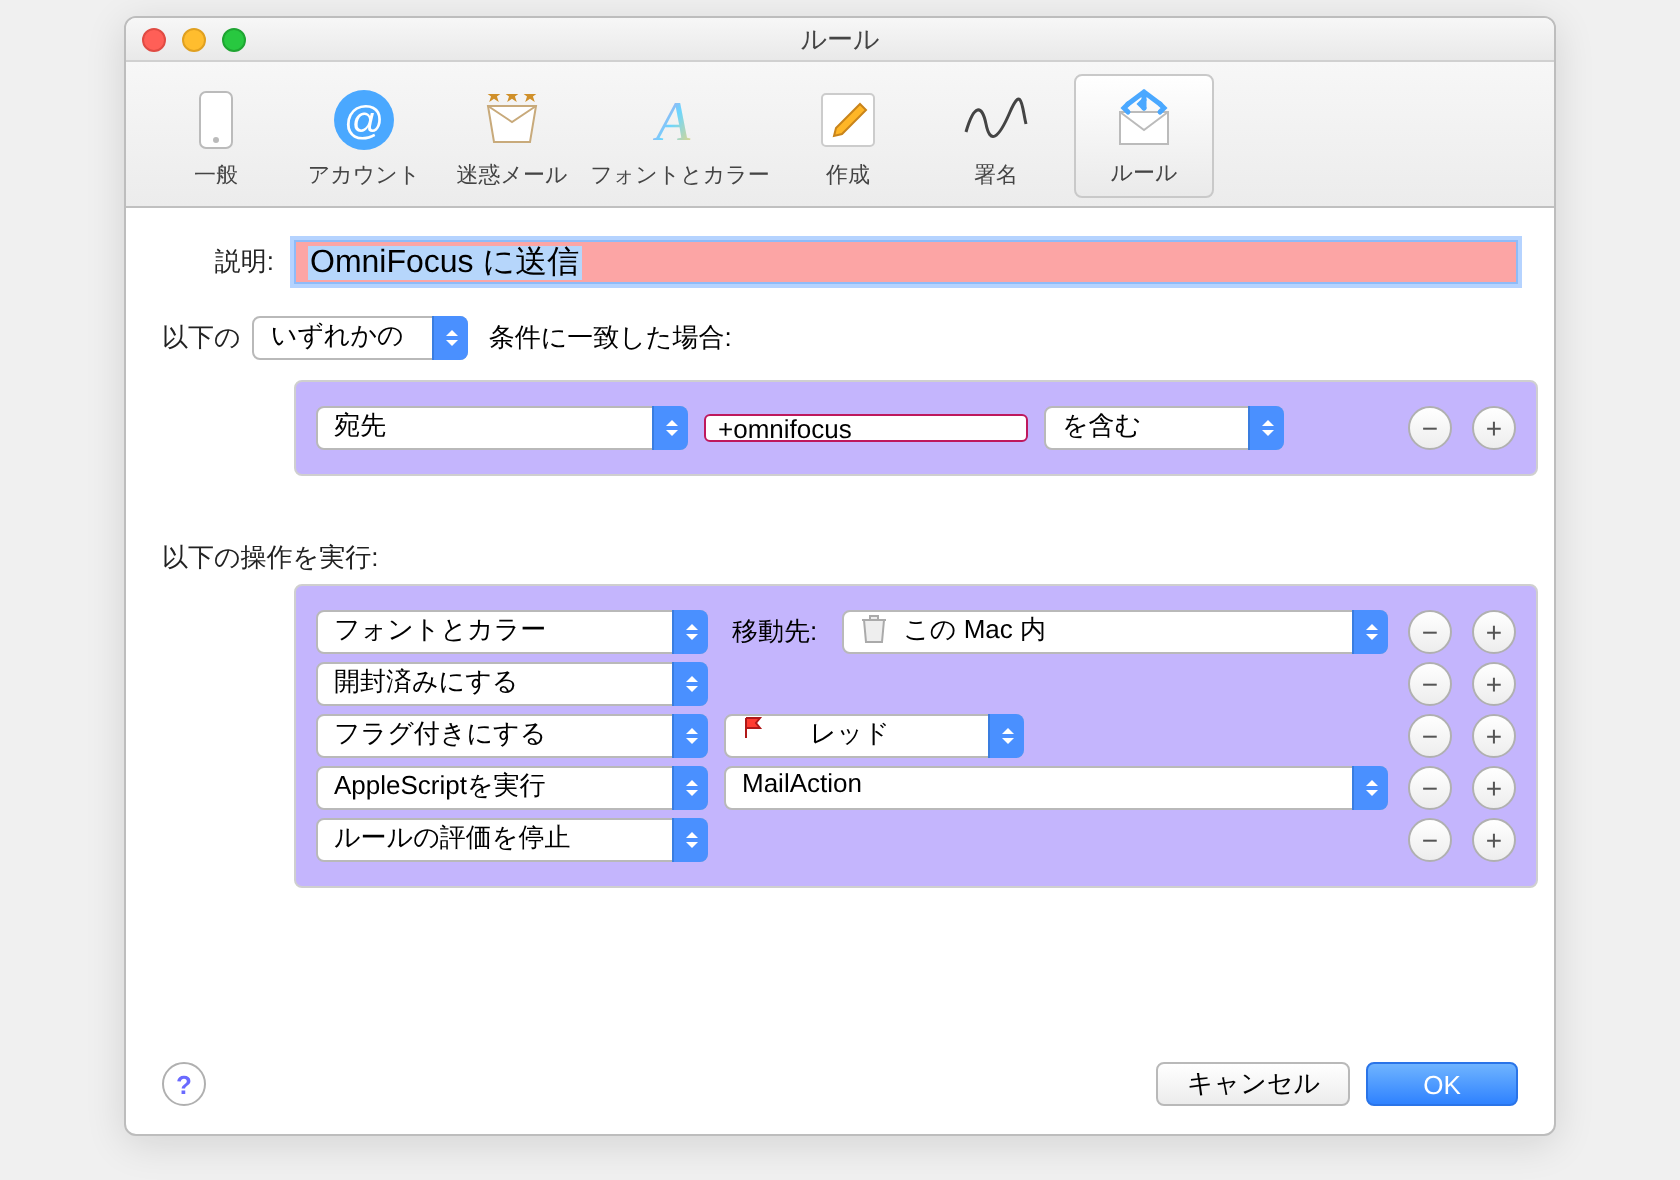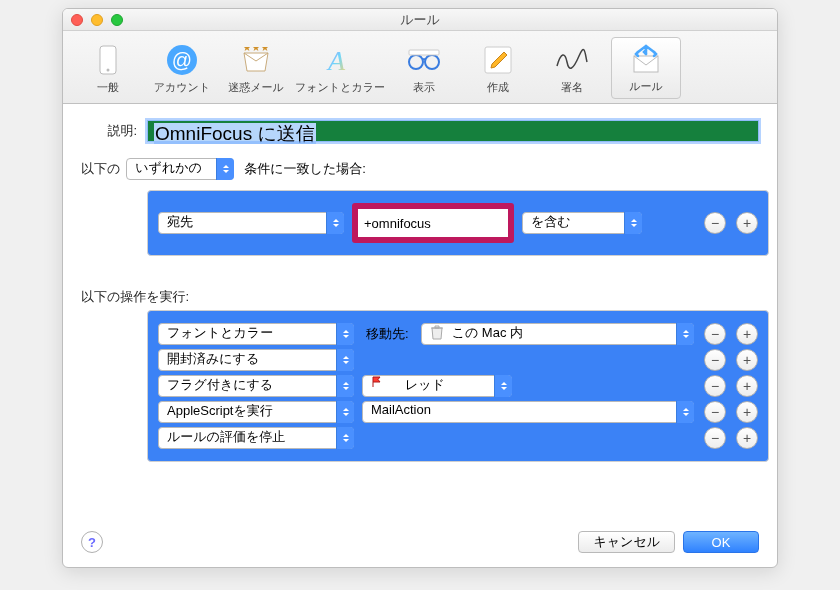--- a/index.html
+++ b/index.html
@@ -12,30 +12,30 @@
   .tl-min   { background: #ffbd2e; border:1px solid #e0a020; }
   .tl-zoom  { background: #28c840; border:1px solid #1fa532; }
   .toolbar { display:flex; align-items:flex-end; padding:6px 10px 4px; gap:4px; background: linear-gradient(#f7f7f7,#ececec); border-bottom:1px solid #c0c0c0; }
   .tb-item { width:70px; text-align:center; font-size:11px; color:#444; padding:4px 0; border-radius:4px; }
   .tb-item.sel { background: linear-gradient(#ffffff,#eaeaea); border:1px solid #c9c9c9; }
   .tb-icon { width:34px; height:34px; margin:0 auto 3px; display:flex; align-items:center; justify-content:center; }
   .tb-label { display:block;font-family:Liberation Serif, serif; }
   .content { padding: 10px 18px 12px; flex:1; display:flex; flex-direction:column; }
   .row { display:flex; align-items:center; margin:6px 0; }
   .lbl { width:56px; text-align:right; margin-right:10px; color:#222; }
-  .text-field { flex:1; height:22px; border:1px solid #a9c9f0; background:#15803d; padding:0 6px; font-size:19px; position:relative; }
+  .text-field { flex:1; height:22px; border:1px solid #a9c9f0; background:#fca5a5; padding:0 6px; font-size:16px; position:relative; }
   .text-field.focused { outline:3px solid rgba(120,175,255,.55); outline-offset:-1px; }
   .seltext { background:#b6d6fb; padding:0 1px; }
   .popup { height:22px; background:#fff; border:1px solid #b9b9b9; border-radius:4px; display:flex; align-items:flex-start; padding:0 0 0 8px; position:relative; font-size:13px; }
   .popup .arrows { width:18px; height:22px; background:#4a90ff; border-left:1px solid #3a7de0; border-radius:0 4px 4px 0; position:absolute; right:-1px; top:-1px; bottom:-1px; display:flex; flex-direction:column; align-items:center; justify-content:center; }
   .popup .arrows::before { content:""; border-left:3px solid transparent; border-right:3px solid transparent; border-bottom:3px solid #fff; margin-bottom:2px; }
   .popup .arrows::after { content:""; border-left:3px solid transparent; border-right:3px solid transparent; border-top:3px solid #fff; }
-  .box { border:1px solid #cfcfcf; border-radius:4px; padding:8px 10px; margin:4px 0 10px 66px; width:622px; background:#3b82f6; }
+  .box { border:1px solid #cfcfcf; border-radius:4px; padding:8px 10px; margin:4px 0 10px 66px; width:622px; background:#c4b5fd; }
   .box-row { display:flex; align-items:center; gap:8px; margin:4px 0; }
-  .plain-field { height:40px; border:6px solid #be185d; border-radius:3px; background:#fff; padding:0 6px; font-size:13px; flex:1; }
+  .plain-field { height:14px; border:1px solid #be185d; border-radius:3px; background:#fff; padding:0 6px; font-size:13px; flex:1; }
   .round-btn { width:22px; height:22px; border:1px solid #b0b0b0; background:linear-gradient(#ffffff,#ededed); border-radius:50%; display:flex; align-items:center; justify-content:center; font-size:14px; color:#555; margin-left:2px; cursor:pointer; }
   .section-label { margin:22px 0 0 0; color:#222; }
   .footer { display:flex; align-items:center; padding:0 18px 14px; }
   .help { width:22px; height:22px; border:1px solid #b0b0b0; border-radius:50%; display:flex; align-items:center; justify-content:center; color:#6a6aff; font-weight:bold; font-size:13px; background:#fff; }
   .spacer { flex:1; }
   .push-btn { height:22px; min-width:76px; padding:0 14px; border:1px solid #b9b9b9; border-radius:4px; background:linear-gradient(#ffffff,#ececec); font-size:13px; margin-left:8px; }
   .push-btn.default { background:linear-gradient(#6fb4ff,#2f82ff); border-color:#2a74e8; color:#fff; }
   .flag { width:12px; height:12px; display:inline-block; }
   .trash-icon { width:14px; height:16px; }
   svg { display:block; }
@@ -93,31 +93,20 @@
                 <stop offset="1" stop-color="#ffd66b"></stop>
               </linearGradient>
             </defs>
             <text x="4" y="26" font-size="28" font-family="Georgia,serif" fill="url(#rg)" font-style="italic">A</text>
           </svg>
       </div>
       <span class="tb-label">フォントとカラー</span>
     </div>
     <div class="tb-item">
       <div class="tb-icon">
-        <svg width="34" height="24" viewBox="0 0 34 24">
-            <circle cx="9" cy="14" r="7" fill="none" stroke="#3a7de0" stroke-width="2"></circle>
-            <circle cx="25" cy="14" r="7" fill="none" stroke="#3a7de0" stroke-width="2"></circle>
-            <path d="M16 12 q1-2 2 0" fill="none" stroke="#3a7de0" stroke-width="2"></path>
-            <rect x="2" y="2" width="30" height="5" rx="1" fill="#fff" stroke="#ccc"></rect>
-          </svg>
-      </div>
-      <span class="tb-label">表示</span>
-    </div>
-    <div class="tb-item">
-      <div class="tb-icon">
         <svg width="28" height="28" viewBox="0 0 28 28">
             <rect x="1" y="1" width="26" height="26" rx="2" fill="#fff" stroke="#ccc"></rect>
             <path d="M20 6 l3 3 -12 12 -4 1 1-4 z" fill="#ffb627" stroke="#c9841a"></path>
           </svg>
       </div>
       <span class="tb-label">作成</span>
     </div>
     <div class="tb-item">
       <div class="tb-icon">
         <svg width="34" height="24" viewBox="0 0 34 24">

